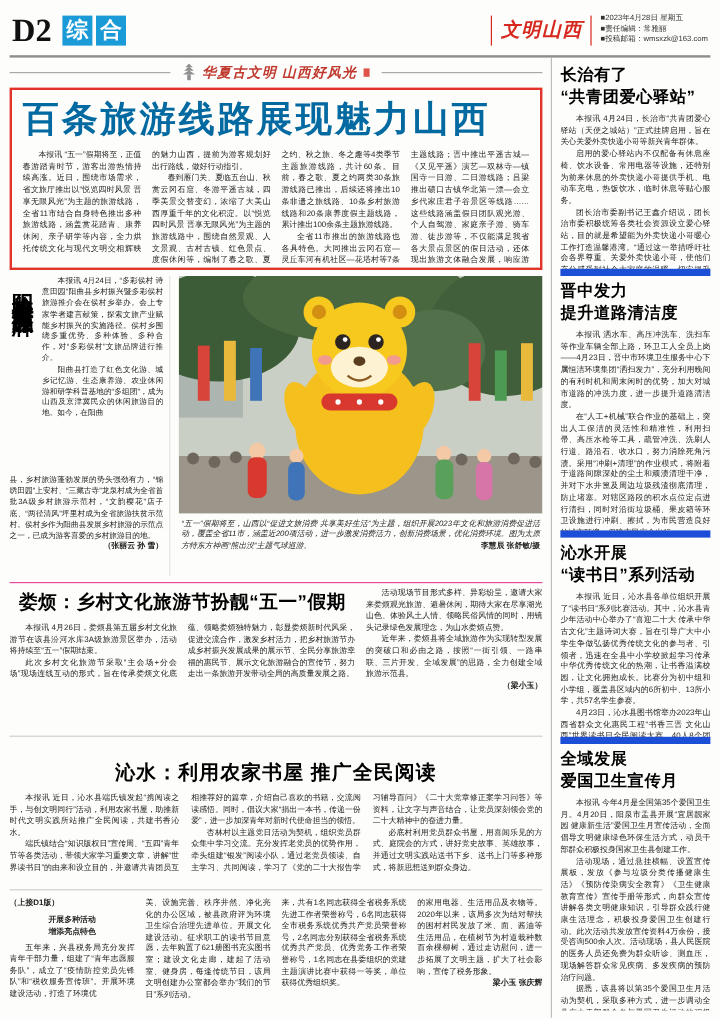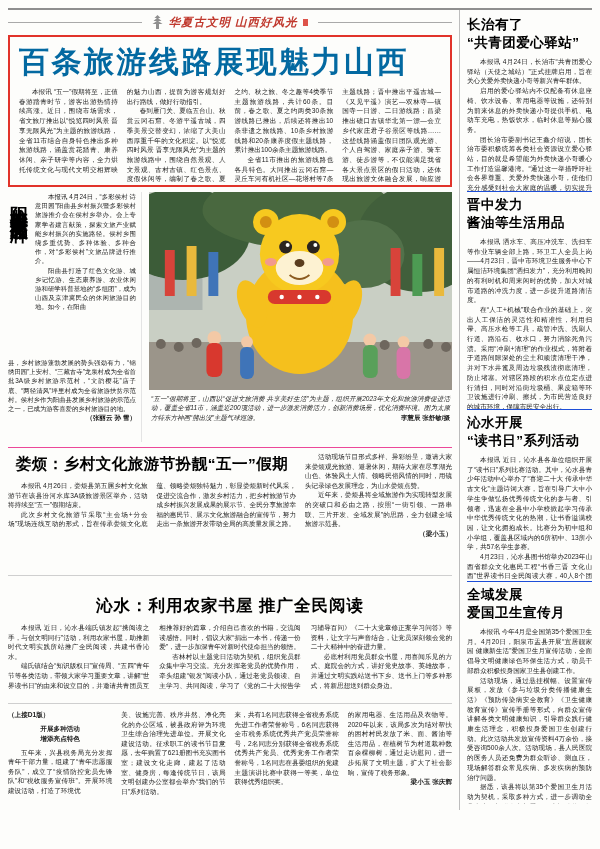--- a/index.html
+++ b/index.html
@@ -64,31 +64,48 @@
 
   
   .tax{border-top:1px solid #cfcfcf;margin-top:4px;padding-top:6px;flex:1;overflow:hidden}
   .tax-headline{text-align:center;font-weight:bold;font-size:17px;letter-spacing:2px;margin-bottom:7px;color:#000}
   .tax-cols{display:flex;gap:9px}
   .tax-col{flex:1;font-size:6.6px;line-height:9.6px;text-align:justify}
   .tax-cont{font-weight:bold}
   .tax-subhead{text-align:center;font-weight:bold;margin:4px 0;line-height:10px}
 
   
-  .rail-article{padding:2px 0 5px;border-bottom:1px solid #1d4ed8;overflow:hidden}
+  .rail-article{padding:2px 0 5px;border-bottom:6px solid #1d4ed8;overflow:hidden}
   .rail-article:last-child{border-bottom:none}
   .rail-headline{font-weight:bold;font-size:13.5px;line-height:17.5px;margin:2px 0 6px;color:#000;letter-spacing:.5px}
   .rail-body{font-size:6.6px;line-height:9.7px;text-align:justify}
   .ra-1{height:180px}.ra-2{height:218px}.ra-3{height:172px}.ra-4{height:222px}
 </style>
 </head>
 <body>
 
 <div class="page">
 
+  <header class="masthead">
+    <div class="mh-left">
+      <span class="page-no">D2</span>
+      <span class="section-badge">
+        <b>综</b>
+        <b>合</b>
+      </span>
+    </div>
+    <div class="mh-right">
+      <span class="paper-name">文明山西</span>
+      <div class="mh-info">
+        <div>■2023年4月28日 星期五</div>
+        <div>■责任编辑：常雅丽</div>
+        <div>■投稿邮箱：wmsxzk@163.com</div>
+      </div>
+    </div>
+  </header>
   <div class="masthead-rule"></div>
 
   <div class="content">
 
     <div class="main-col">
 
       <div class="banner">
         <span class="banner-inner">
           <svg width="11" height="14" viewBox="0 0 11 14">
               <g fill="#8f8f8f">
@@ -264,21 +281,21 @@
           <p class="para">本报讯 4月24日，长治市“共青团爱心驿站（天使之城站）”正式挂牌启用，旨在关心关爱外卖快递小哥等新兴青年群体。</p>
           <p class="para">启用的爱心驿站内不仅配备有休息座椅、饮水设备、常用电器等设施，还特别为前来休息的外卖快递小哥提供手机、电动车充电，热饭饮水，临时休息等贴心服务。</p>
           <p class="para">团长治市委副书记王鑫介绍说，团长治市委积极统筹各类社会资源设立爱心驿站，目的就是希望能为外卖快递小哥暖心工作打造温馨港湾。“通过这一举措呼吁社会各界尊重、关爱外卖快递小哥，使他们充分感受到社会大家庭的温暖，切实提升幸福感、获得感、安全感。”王鑫说。</p>
 
         </div>
       </article>
 
       <article class="rail-article ra-2">
         <h3 class="rail-headline">
           <span>晋中发力</span><br>
-          <span>酱油等生活用品</span>
+          <span>提升道路清洁度</span>
         </h3>
         <div class="rail-body">
           <p class="para">本报讯 洒水车、高压冲洗车、洗扫车等作业车辆全部上路，环卫工人全员上岗——4月23日，晋中市环境卫生服务中心下属恒洁环境集团“洒扫发力”，充分利用晚间的有利时机和周末闲时的优势，加大对城市道路的冲洗力度，进一步提升道路清洁度。</p>
           <p class="para">在“人工+机械”联合作业的基础上，突出人工保洁的灵活性和精准性，利用扫帚、高压水枪等工具，疏管冲洗、洗刷人行道、路沿石、收水口，努力消除死角污渍。采用“冲刷+清理”的作业模式，将附着于道路间隙深处的尘土和顽渍清理干净，并对下水井篦及周边垃圾残渣彻底清理，防止堵塞。对辖区路段的积水点位定点进行清扫，同时对沿街垃圾桶、果皮箱等环卫设施进行冲刷、擦拭，为市民营造良好的城市环境，保障市民安全出行。</p>
 
         </div>
       </article>
 
       <article class="rail-article ra-3">
         <h3 class="rail-headline">

